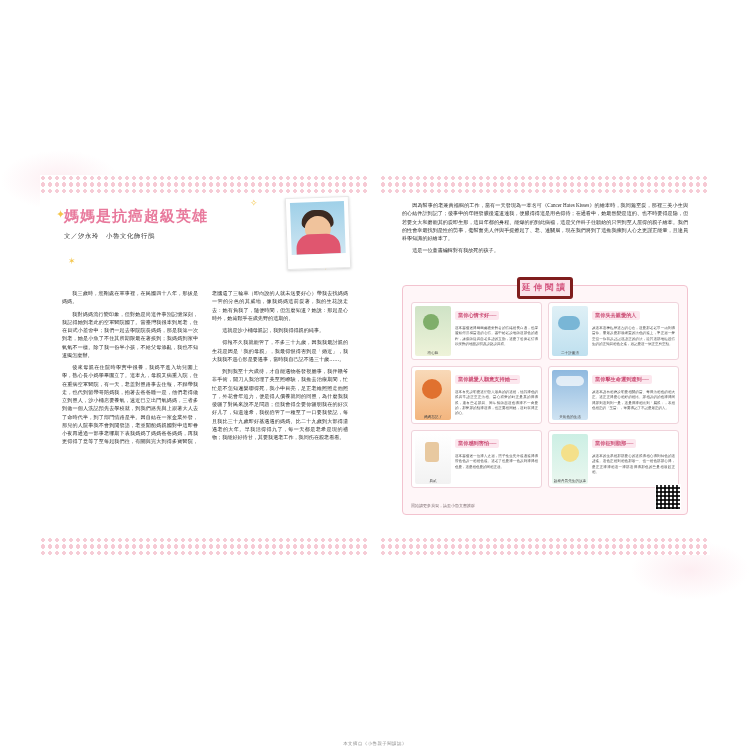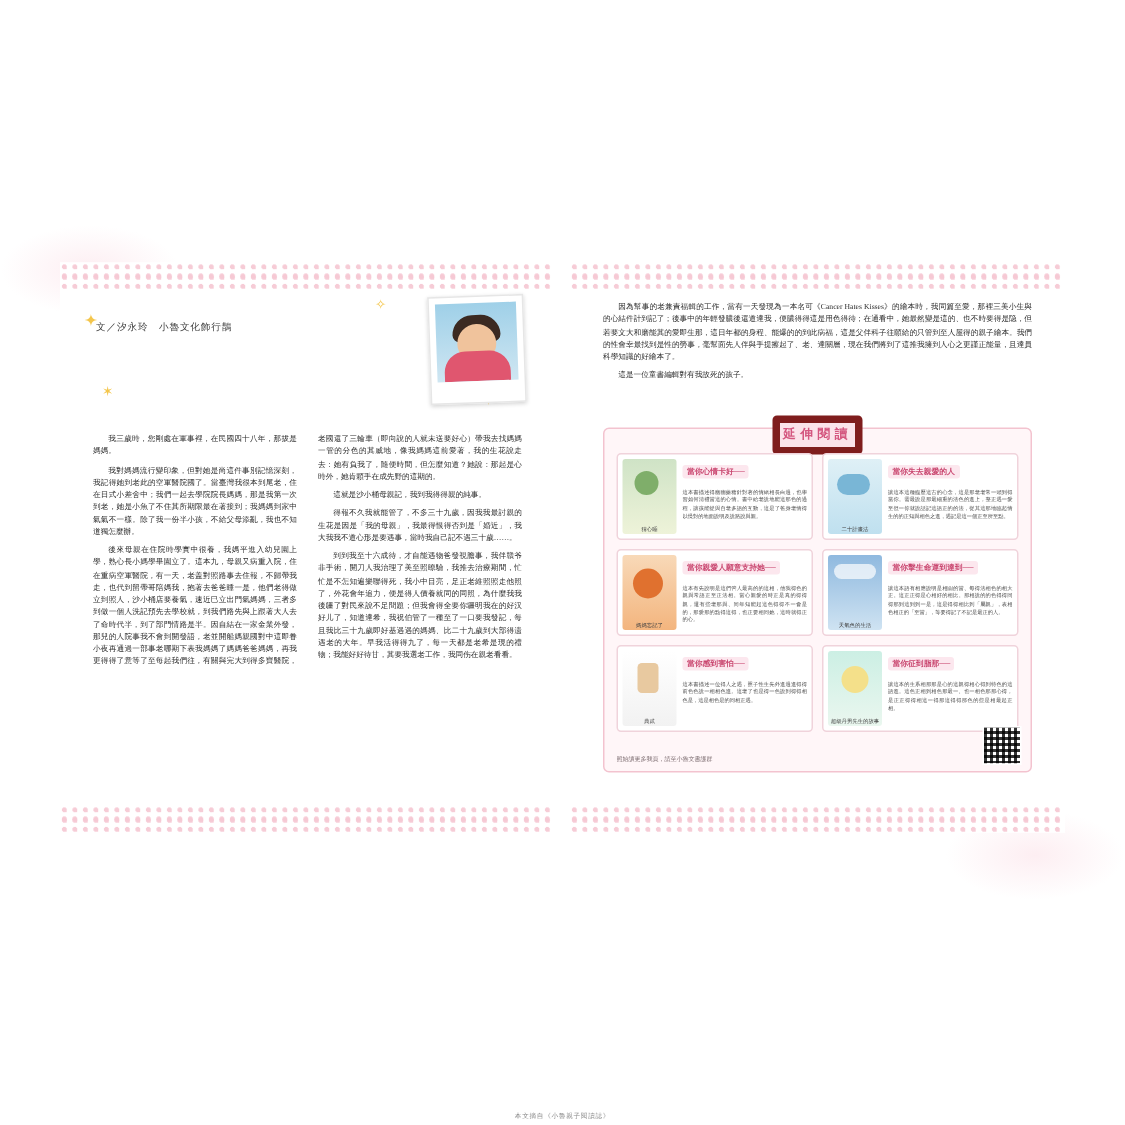--- a/index.html
+++ b/index.html
@@ -52,21 +52,21 @@
     color:#2c2c2c;text-align:justify;text-indent:2em;}
 
   
   .rtext{position:absolute;left:8px;right:8px;top:8px;}
   .rtext p{margin:0 0 4px 0;font-family:"Liberation Serif",serif;font-size:5.1px;line-height:1.62;
     color:#2c2c2c;text-align:justify;text-indent:2em;}
 
   .box{position:absolute;left:8px;right:8px;top:92px;bottom:22px;
     background:#fff6f8;border:1px solid #f3c3cf;border-radius:4px;}
   .box-head{position:absolute;left:50%;top:-9px;transform:translateX(-50%);
-    background:#fbe3ea;border:5px solid #7f1d1d;border-radius:3px;
+    background:#fbe3ea;border:3px solid #7f1d1d;border-radius:3px;
     padding:2px 2px;font-family:"Liberation Serif",serif;font-weight:bold;color:#d4567f;
     font-size:8.5px;letter-spacing:3px;white-space:nowrap;}
 
   .grid{position:absolute;left:8px;right:8px;top:16px;bottom:26px;
     display:grid;grid-template-columns:1fr 1fr;grid-template-rows:repeat(3,1fr);gap:6px;}
   .card{background:#fff;border:1px solid #f0d3db;border-radius:3px;position:relative;overflow:hidden;display:flex;}
   .cover{width:36px;flex:0 0 36px;margin:3px;border-radius:2px;position:relative;overflow:hidden;}
   .cover .cname{position:absolute;left:0;right:0;bottom:1px;text-align:center;font-size:3.6px;color:#444;}
   .cbody{flex:1;padding:3px 3px 2px 1px;min-width:0;}
   .ctitle{display:inline-block;background:#fce7ee;color:#c9466f;font-weight:bold;
@@ -112,20 +112,21 @@
       <div class="dotrow b2"></div>
 
       <div class="inner">
 
         <div class="spark" style="left:2px;top:16px;">✦</div>
         <div class="spark" style="left:196px;top:6px;font-size:9px;">✧</div>
         <div class="spark" style="left:14px;top:64px;font-size:9px;">✶</div>
         <div class="spark" style="left:268px;top:70px;font-size:9px;">✦</div>
 
         <div class="title-wrap">
+          <div class="art-title">媽媽是抗癌超級英雄</div>
           <div class="byline">文／汐永玲　小魯文化飾行鵲</div>
         </div>
 
         <div class="polaroid">
           <div class="ph">
             <div class="hair"></div>
             <div class="face"></div>
             <div class="body"></div>
           </div>
           <div class="cap"></div>

